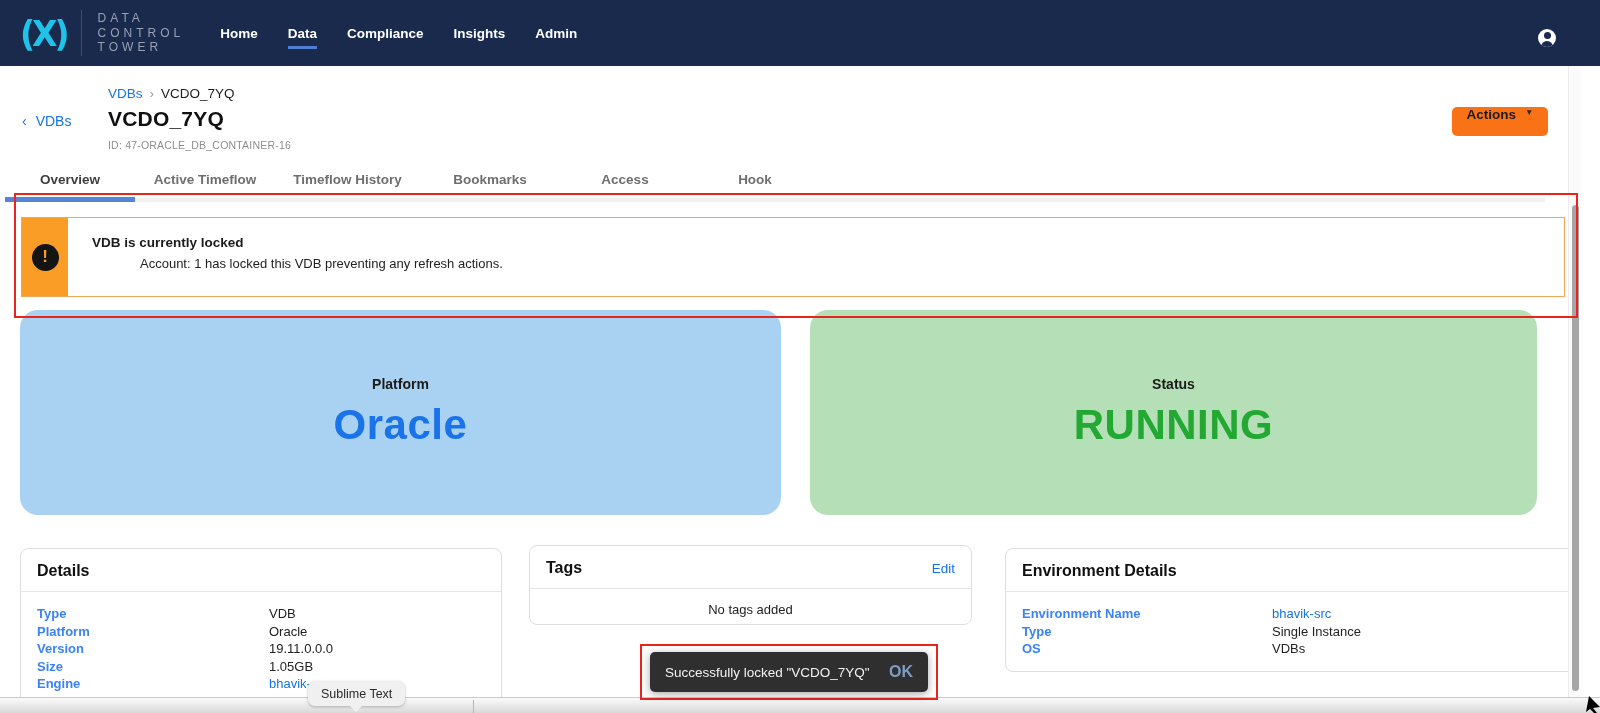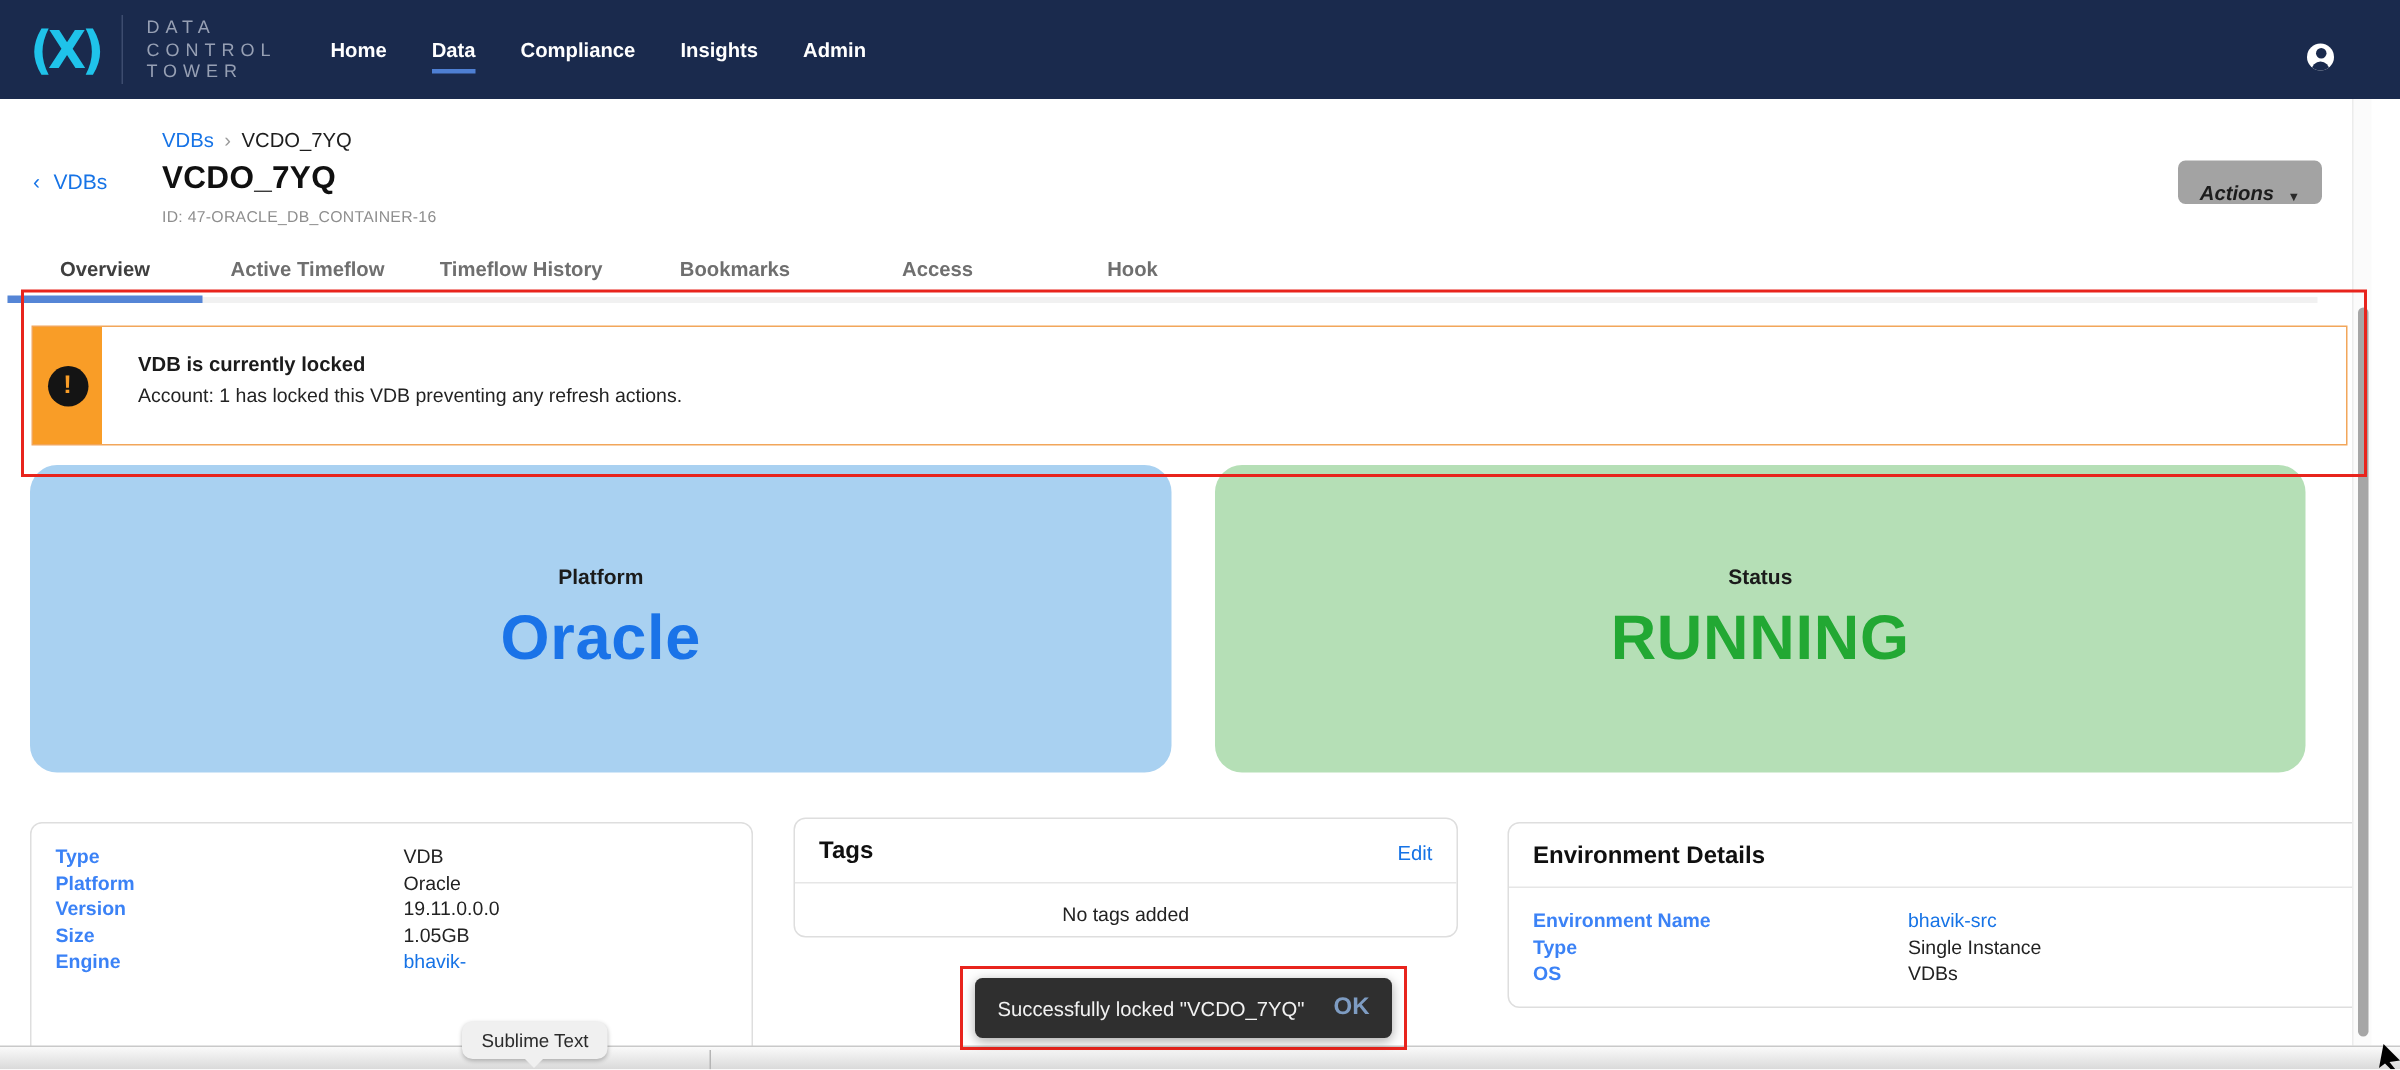--- a/index.html
+++ b/index.html
@@ -21,21 +21,21 @@
 
   
   .back-link { position:absolute; left:22px; top:113px; color:#1673E6; font-size:14px; display:flex; gap:9px; align-items:center; text-decoration:none; cursor:pointer; }
   .head-block { position:absolute; left:108px; top:86px; }
   .breadcrumb { font-size:13.5px; display:flex; gap:7px; }
   .crumb-link { color:#1673E6; text-decoration:none; cursor:pointer; }
   .crumb-sep { color:#9A9A9A; }
   .crumb-current { color:#1E1E1E; }
   .page-title { font-size:21px; font-weight:700; color:#101010; margin-top:6px; letter-spacing:.2px; }
   .page-id { font-size:10.5px; color:#8E8E8E; margin-top:8px; letter-spacing:.2px; }
-  .actions-btn { position:absolute; left:1452px; top:107px; width:96px; height:29px; background:#a3a3a3; border:none; border-radius:5px; font-family:inherit; font-size:13.5px; font-weight:700; color:#1C1C1C; display:flex; align-items:flex-end; justify-content:center; gap:9px; cursor:pointer;font-style:italic; }
+  .actions-btn { position:absolute; left:1452px; top:107px; width:96px; height:29px; background:#f97316; border:none; border-radius:5px; font-family:inherit; font-size:13.5px; font-weight:700; color:#1C1C1C; display:flex; align-items:flex-start; justify-content:center; gap:9px; cursor:pointer; }
   .actions-caret { font-size:8.5px; color:#2A2A2A; }
 
   
   .tabs { position:absolute; left:5px; top:170px; display:flex; height:32px; }
   .tab { text-align:center; font-size:13.5px; font-weight:700; color:#6F6F6F; cursor:pointer; padding-top:2px; }
   .tab.active { color:#3F3F3F; }
   .tab.w0{width:130px}.tab.w1{width:140px}.tab.w2{width:145px}.tab.w3{width:140px}.tab.w4{width:130px}.tab.w5{width:130px}
   .tabbar-base { position:absolute; left:0; top:28px; width:1540px; height:4px; background:#F1F1F1; }
   .tab-underline { position:absolute; left:0; top:27px; width:130px; height:5px; background:#5585D6; }
 
@@ -43,21 +43,21 @@
   .annotation-rect { position:absolute; border:2px solid #E8241D; background:transparent; z-index:7; pointer-events:none; }
   .rect-alert { left:14px; top:193px; width:1564px; height:125px; }
   .rect-toast { left:640px; top:644px; width:298px; height:56px; }
 
   
   .alert { position:absolute; left:21px; top:217px; width:1544px; height:80px; border:1px solid #F2A65A; background:#fff; display:flex; }
   .alert-badge { width:46px; background:#F99D27; display:flex; align-items:center; justify-content:center; }
   .err-circle { width:27px; height:27px; border-radius:50%; background:#141414; color:#F99D27; font-weight:700; font-size:17px; display:flex; align-items:center; justify-content:center; }
   .alert-text { padding:17px 0 0 24px; }
   .alert-title { font-size:13.5px; font-weight:700; color:#1B1B1B; }
-  .alert-msg { font-size:13px; color:#232323; margin-top:6px; }
+  .alert-msg { font-size:13px; color:#232323; margin-top:6px;margin-left:48px; }
 
   
   .big-card { position:absolute; top:310px; height:205px; border-radius:18px; display:flex; flex-direction:column; align-items:center; justify-content:center; gap:9px; }
   .big-card.platform { left:20px; width:761px; background:#A9D1F1; }
   .big-card.status { left:810px; width:727px; background:#B5DFB6; }
   .big-label { font-size:14px; font-weight:700; color:#1B1B1B; }
   .big-value { font-size:42px; font-weight:700; letter-spacing:.5px; }
   .platform .big-value { color:#1A73E8; }
   .status .big-value { color:#22A833; }
 
@@ -162,20 +162,23 @@
   <section class="big-card platform">
     <div class="big-label">Platform</div>
     <div class="big-value">Oracle</div>
   </section>
   <section class="big-card status">
     <div class="big-label">Status</div>
     <div class="big-value">RUNNING</div>
   </section>
 
   <section class="card details-card">
+    <div class="card-header">
+      <span>Details</span>
+    </div>
     <div class="rows">
       <div class="row">
         <span class="row-label">Type</span>
         <span class="row-value">VDB</span>
       </div>
       <div class="row">
         <span class="row-label">Platform</span>
         <span class="row-value">Oracle</span>
       </div>
       <div class="row">

